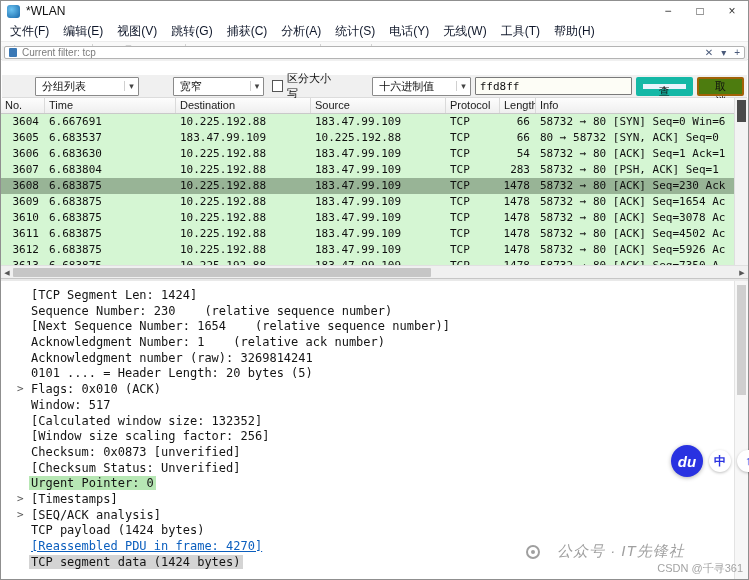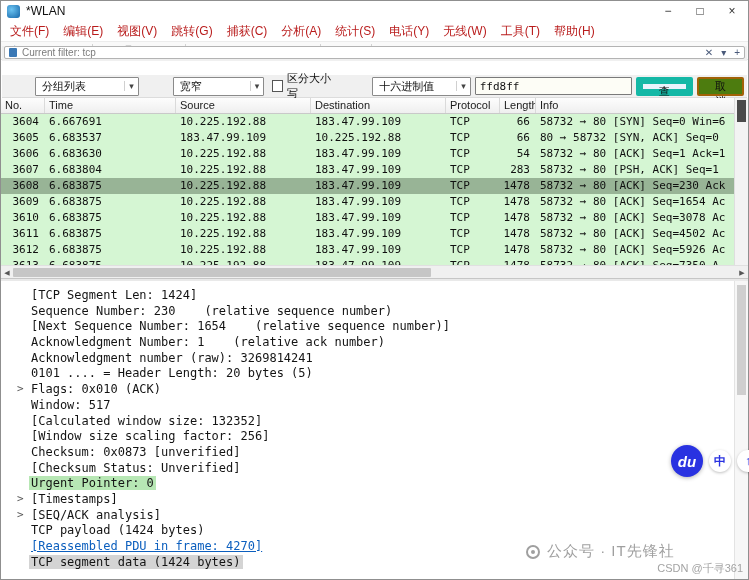--- a/index.html
+++ b/index.html
@@ -10,21 +10,21 @@
   
   .titlebar { position:absolute; top:0; left:0; right:0; height:20px; background:#fff; display:flex; align-items:center; }
   .app-icon { width:13px; height:13px; margin-left:6px; border-radius:3px;
               background:radial-gradient(circle at 35% 35%, #6cc4f2, #1565a8); display:inline-block; }
   .title { font-size:12px; color:#111; margin-left:6px; flex:1; }
   .win-controls { display:flex; height:20px; }
   .wc { width:32px; height:20px; display:flex; align-items:center; justify-content:center; font-size:12px; color:#333; }
 
   
   .menubar { position:absolute; top:20px; left:0; right:0; height:20px; background:#fff; display:flex; align-items:center; padding-left:2px; }
-  .menu-item { font-size:12px; color:#b91c1c; padding:2px 7px; white-space:nowrap; }
+  .menu-item { font-size:12px; color:#0f172a; padding:2px 7px; white-space:nowrap; }
 
   
   .toolbar { position:absolute; top:40px; left:0; right:0; height:19px; background:#f9f9f9;
              border-top:1px solid #ececec; border-bottom:1px solid #e2e2e2; display:flex; align-items:center; padding-left:4px; gap:2px; }
   .tb-btn { width:19px; height:17px; display:inline-flex; align-items:center; justify-content:center; font-size:13px; line-height:1; }
   .tb-sep { width:1px; height:14px; background:#d2d2d2; margin:0 3px; }
   .mag { position:relative; width:9px; height:9px; border:2px solid #555; border-radius:50%; display:inline-flex; align-items:center; justify-content:center; }
   .mag::after { content:""; position:absolute; width:5px; height:2px; background:#555; right:-5px; bottom:-3px; transform:rotate(45deg); }
   .mag .sign { font-size:8px; font-weight:bold; color:#444; line-height:1; }
 
@@ -77,22 +77,22 @@
   .hl-link { color:var(--link-color,#0c5fbe); text-decoration:underline; }
   .dvscroll { position:absolute; top:280px; right:0; width:14px; bottom:0; background:#f7f7f7; border-left:1px solid #e3e3e3; }
   .dvthumb { position:absolute; top:4px; left:2px; width:9px; height:110px; background:#cfcfcf; }
 
   
   .baidu { position:absolute; left:670px; top:444px; display:flex; align-items:center; gap:6px; z-index:20; }
   .du { width:32px; height:32px; border-radius:50%; background:#2932e1; color:#fff; font-weight:bold; font-style:italic;
         display:flex; align-items:center; justify-content:center; font-size:15px; box-shadow:0 1px 4px rgba(0,0,0,.3); }
   .ime-btn { width:22px; height:22px; border-radius:50%; background:#fff; color:#2932e1; font-weight:bold; font-size:12px;
              display:flex; align-items:center; justify-content:center; box-shadow:0 1px 3px rgba(0,0,0,.25); }
-  .wechat { position:absolute; left:525px; top:541px; display:flex; align-items:center; gap:7px; color:#8f8f8f; opacity:.85;
-            font-size:15px; letter-spacing:1px; z-index:20; }
+  .wechat { position:absolute; left:525px; top:541px; display:flex; align-items:center; gap:17px; color:#8f8f8f; opacity:.85;
+            font-size:15px; letter-spacing:1px; z-index:20;font-style:italic; }
   .cam { width:14px; height:14px; border-radius:50%; border:2px solid #8f8f8f; position:relative; display:inline-block; }
   .cam::after { content:""; position:absolute; inset:3px; background:#8f8f8f; border-radius:50%; }
   .csdn { position:absolute; right:5px; bottom:3px; font-size:11px; color:#a3a3a3; z-index:20; }
 </style>
 </head>
 <body>
 
 <div class="window">
 
   <div class="titlebar">
@@ -188,22 +188,22 @@
       <span class="arrow">▾</span>
     </div>
     <input class="find-input" value="ffd8ff" style="">
     <button class="btn primary">查找</button>
     <button class="btn">取消</button>
   </div>
 
   <div class="plist-header">
       <div class="hcell c-no">No.</div>
       <div class="hcell c-time">Time</div>
+      <div class="hcell c-dst">Destination</div>
       <div class="hcell c-src">Source</div>
-      <div class="hcell c-dst">Destination</div>
       <div class="hcell c-proto">Protocol</div>
       <div class="hcell c-len">Length</div>
       <div class="hcell c-info">Info</div>
     </div>
   <div class="plist-body">
       <div class="prow">
         <div class="pcell c-no">3604</div>
         <div class="pcell c-time">6.667691</div>
         <div class="pcell c-src">10.225.192.88</div>
         <div class="pcell c-dst">183.47.99.109</div>

